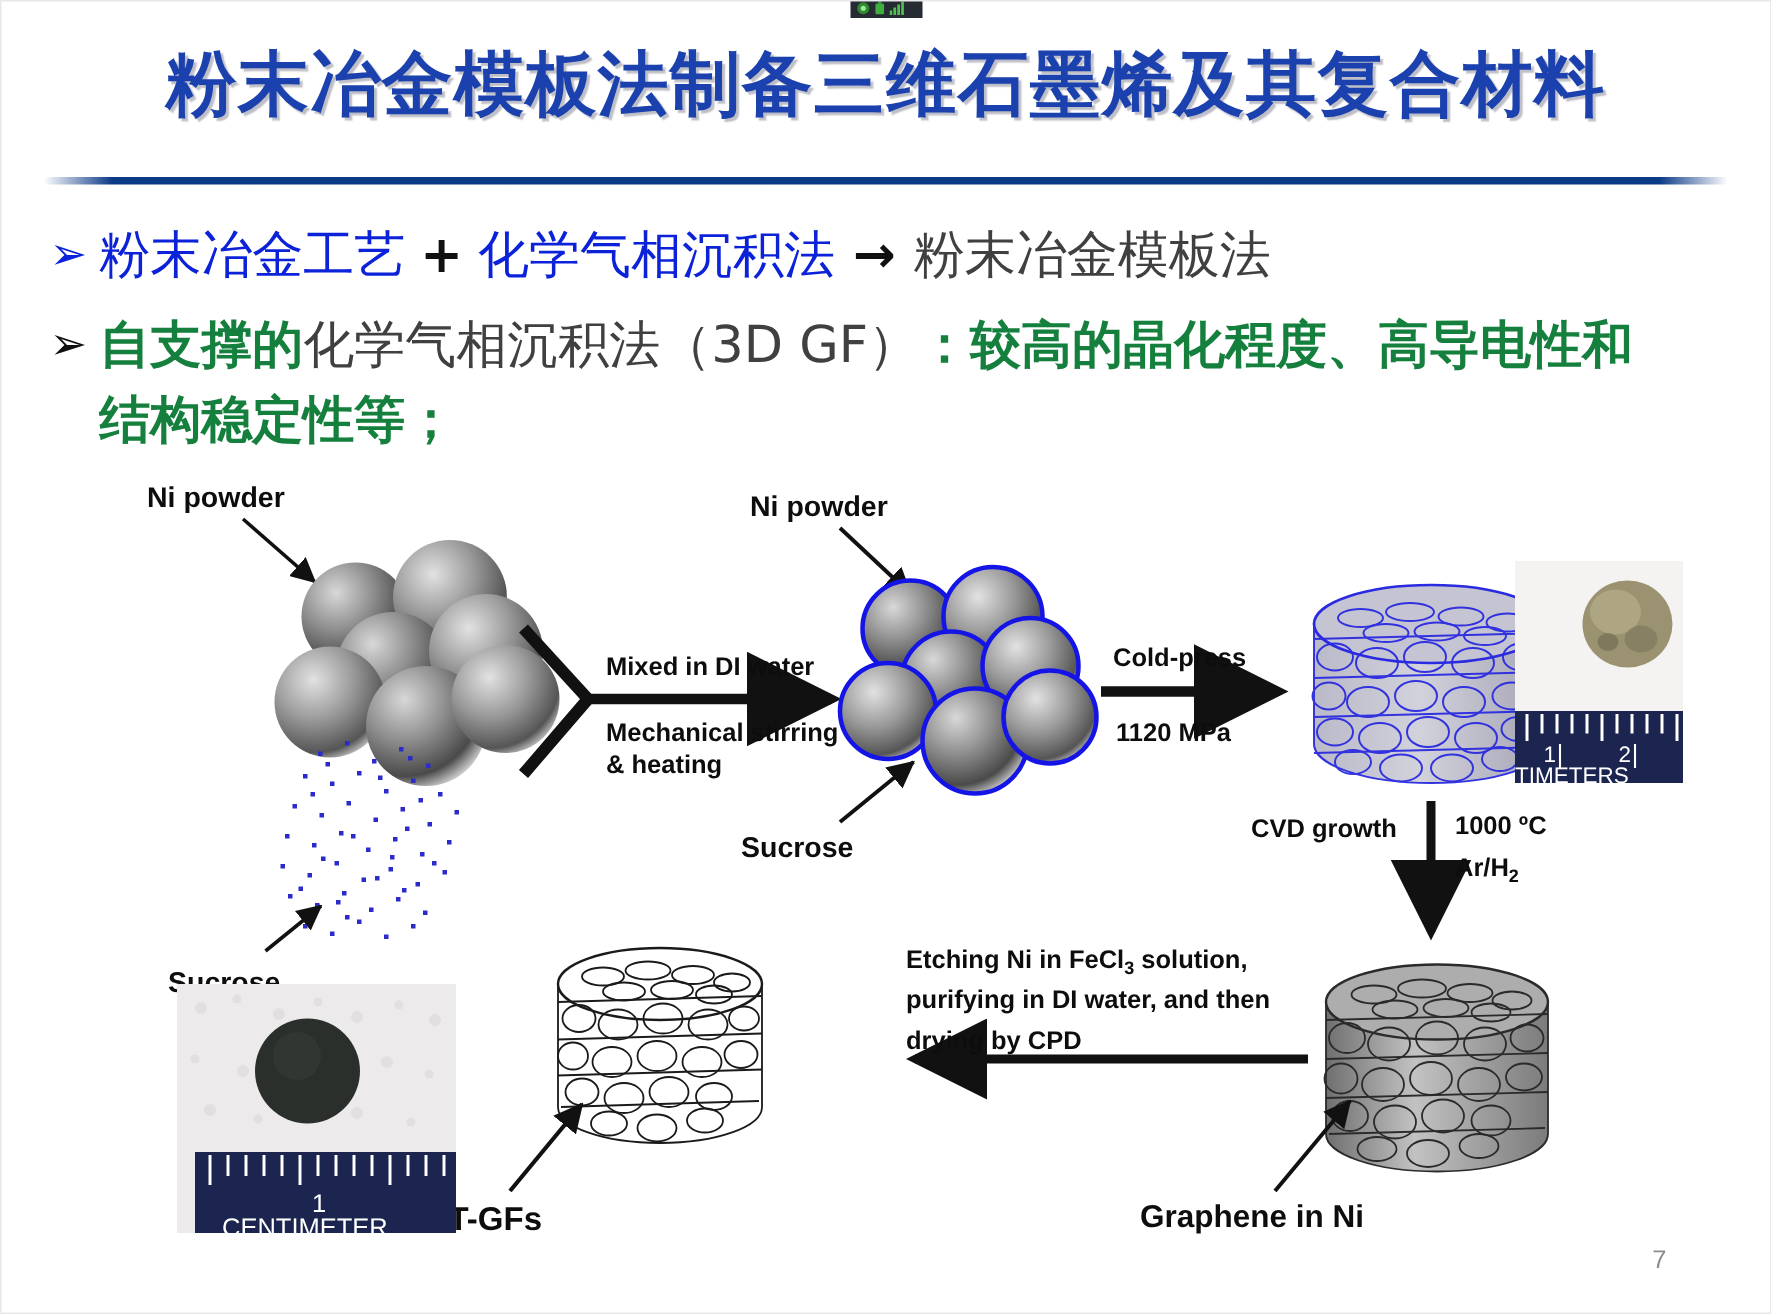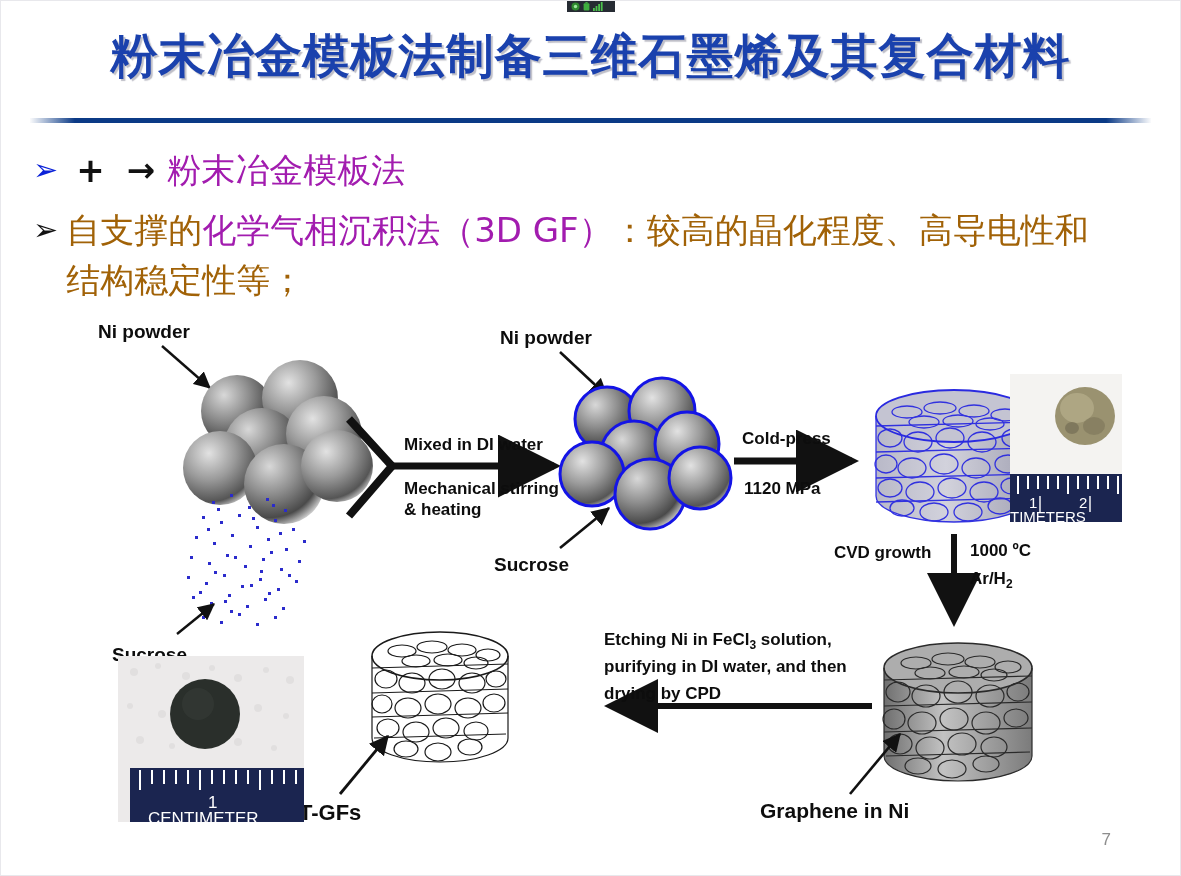--- a/index.html
+++ b/index.html
@@ -80,22 +80,22 @@
   .marker {
     font-size: 30px;
     line-height: 50px;
     margin-right: 8px;
     flex: 0 0 auto;
   }
   .marker.blue { color: #0b22d8; }
   .marker.black { color: #111111; }
 
   .t-blue  { color: #0b22d8; }
-  .t-red   { color: #a21caf; text-align: right; }
-  .t-black { color: #a16207; }
+  .t-red   { color: #404040; text-align: right; }
+  .t-black { color: #15803d; font-weight: bold; }
 
   .op {
     color: #111111;
     font-weight: bold;
     padding: 0 10px;
   }
   .arrow-glyph {
     color: #111111;
     font-weight: bold;
     padding: 0 12px;
@@ -158,21 +158,23 @@
         <rect x="7.8" y="0" width="1.8" height="9" fill="#4cc14c"></rect>
       </svg>
     </span>
   </div>
 
   <div id="title">粉末冶金模板法制备三维石墨烯及其复合材料</div>
   <div id="title-rule"></div>
 
   <div class="bullet-row" id="bullet1">
     <span class="marker blue">➢</span>
+    <span class="t-blue">粉末冶金工艺</span>
     <span class="op">+</span>
+    <span class="t-blue">化学气相沉积法</span>
     <span class="arrow-glyph">→</span>
     <span class="t-red">粉末冶金模板法</span>
   </div>
 
   <div class="bullet-row" id="bullet2">
     <span class="marker black">➢</span>
     <span style="display:inline">
       <span class="t-black">自支撑的</span><span class="t-red">化学气相沉积法（3D GF）</span><span class="t-black">：较高的晶化程度、高导电性和结构稳定性等；</span>
     </span>
   </div>

